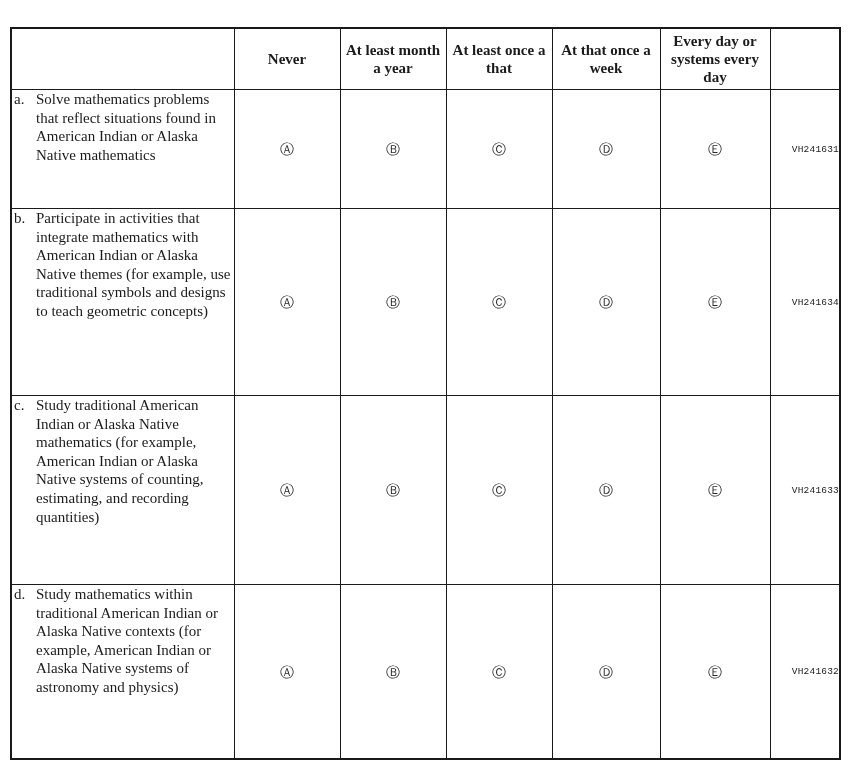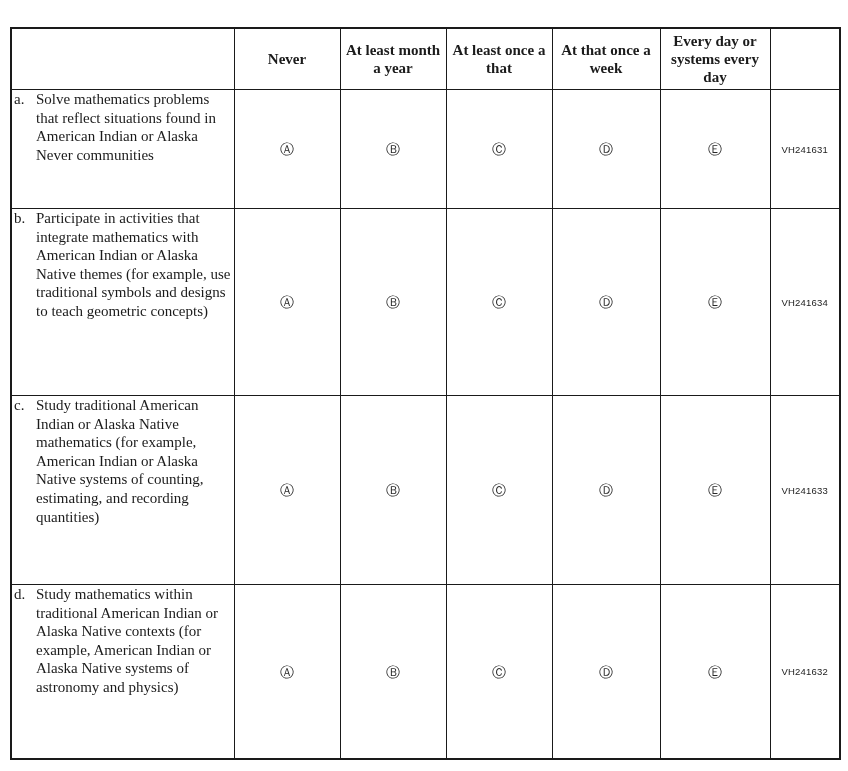--- a/index.html
+++ b/index.html
@@ -69,26 +69,26 @@
     display: inline-block;
     font-family: "DejaVu Sans", sans-serif;
     font-size: 14px;
     color: #2a2a2a;
     cursor: pointer;
     line-height: 1;
   }
 
   td.code-cell {
     vertical-align: middle;
-    text-align: center;
+    text-align: right;
     padding-left: 4px;
     font-size: 9.5px;
     letter-spacing: 0.2px;
     color: #222;
-    font-family: Liberation Sans, sans-serif;
+    font-family: Liberation Mono, monospace;
     margin-left: 48px;
   }
 
   tr.row-a td { height: 118px; }
   tr.row-b td { height: 186px; }
   tr.row-c td { height: 188px; }
   tr.row-d td { height: 173px; }
 </style>
 </head>
 <body>
@@ -114,21 +114,21 @@
         <th>Every day or systems every day</th>
         <th class="blank"></th>
       </tr>
     </thead>
     <tbody>
 
       <tr class="row-a">
         <td class="stem-cell">
           <div class="stem">
             <span class="letter">a.</span>
-            <span class="text">Solve mathematics problems that reflect situations found in American Indian or Alaska Never communities</span>
+            <span class="text">Solve mathematics problems that reflect situations found in American Indian or Alaska Native mathematics</span>
           </div>
         </td>
         <td class="answer-cell"><span class="bubble">Ⓐ</span></td>
         <td class="answer-cell"><span class="bubble">Ⓑ</span></td>
         <td class="answer-cell"><span class="bubble">Ⓒ</span></td>
         <td class="answer-cell"><span class="bubble">Ⓓ</span></td>
         <td class="answer-cell"><span class="bubble">Ⓔ</span></td>
         <td class="code-cell">VH241631</td>
       </tr>
 

